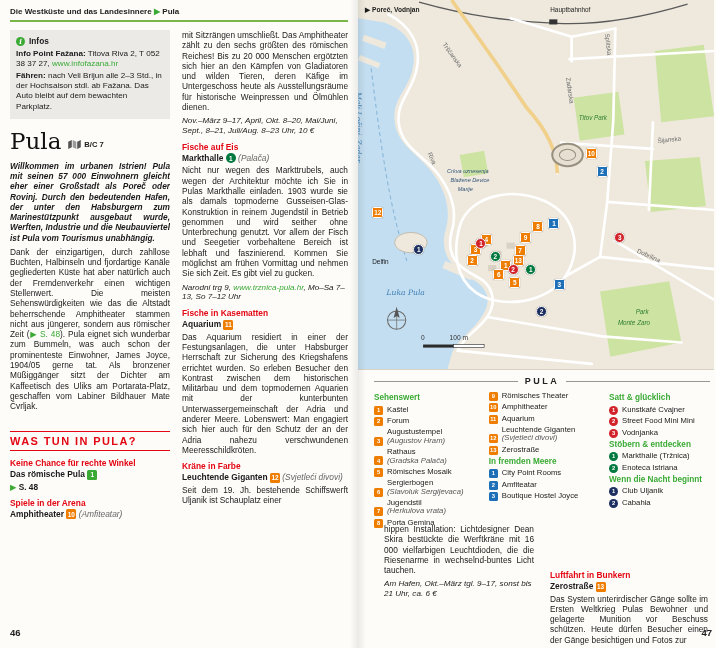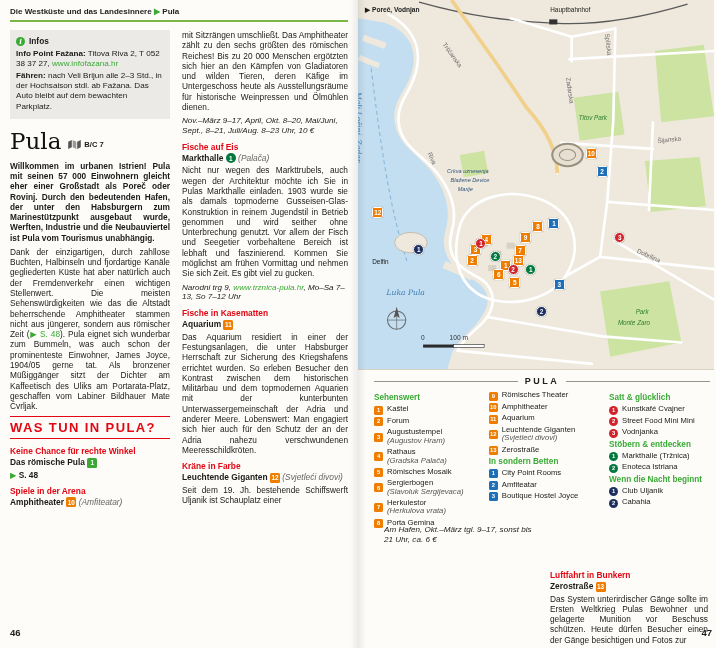--- a/index.html
+++ b/index.html
@@ -11,35 +11,35 @@
   #pageR{left:358px;}
   .spine{position:absolute;left:350px;top:0;width:16px;height:648px;background:linear-gradient(90deg,rgba(0,0,0,0),rgba(0,0,0,.07),rgba(0,0,0,0));pointer-events:none;z-index:40;}
   
   .runhead{position:absolute;top:7px;left:10px;font-size:8px;font-weight:bold;color:#222;}
   .garrow{color:#3aaa35;font-style:normal;}
   .greenrule{position:absolute;top:20px;left:10px;width:338px;height:2.2px;background:#7ab648;}
   
   .colA{position:absolute;left:10px;top:30px;width:160px;height:592px;overflow:hidden;}
   .colB{position:absolute;left:182px;top:30px;width:166px;height:592px;overflow:hidden;}
   .body{font-size:8.3px;line-height:1.24;text-align:justify;margin-bottom:4px;}
-  .lead{font-weight:bold;}
+  .lead{font-weight:bold;font-style:italic;}
   .iline{font-size:8.1px;line-height:1.22;font-style:italic;color:#222;margin:1px 0 4px;}
   .link{color:#3aaa35;margin-top:14px;}
   
   .infobox{background:#ebeae7;padding:6px 6px 5px;margin-bottom:9px;}
   .info-title{display:flex;align-items:center;gap:4px;font-size:8.3px;font-weight:bold;margin-bottom:3px;}
   .info-icon{width:9px;height:9px;border-radius:50%;background:#3aaa35;color:#fff;font-size:7px;font-weight:bold;display:inline-flex;align-items:center;justify-content:center;font-family:"DejaVu Serif",serif;font-style:italic;flex:0 0 auto;}
   .info-p{font-size:8.1px;line-height:1.25;margin-bottom:2px;}
   
   .pula-title{display:flex;align-items:baseline;gap:7px;margin:2px 0 7px;}
   .pula-word{font-family:"DejaVu Serif",serif;font-size:23px;color:#111;}
   .map-ref{font-size:7.6px;font-weight:bold;display:inline-flex;align-items:flex-start;gap:3px;}
   .map-ico{display:inline-block;}
   
-  .was-tun{border-top:1.6px solid #e30613;border-bottom:1.6px solid #e30613;color:#e30613;font-weight:bold;font-size:13px;letter-spacing:1.4px;padding:3px 0;margin:5px 0 7px;}
+  .was-tun{border-top:1.6px solid #e30613;border-bottom:1.6px solid #e30613;color:#e30613;font-weight:bold;font-size:11px;letter-spacing:1.4px;padding:3px 0;margin:20px 0 7px;}
   .sec-head{color:#e30613;font-weight:bold;font-size:8.4px;margin:6px 0 1px;}
   .sec-title{font-size:8.4px;font-weight:bold;margin-bottom:2px;}
   .alt{font-style:italic;color:#666;font-weight:normal;}
   .ref-line{font-size:8.3px;margin:1px 0 3px;}
   
   .badge{display:inline-flex;width:10px;height:10px;align-items:center;justify-content:center;color:#fff;font-weight:bold;font-size:6.4px;font-style:normal;vertical-align:0px;}
   .bsq{background:#ef7d00;border-radius:1.5px;}
   .bgreen{background:#3aaa35;}
   .bcirc{border-radius:50%;}
   .bshop{background:#00783e;}
@@ -64,21 +64,21 @@
   .map-marker.shop{background:#00783e;border-radius:50%;}
   .map-marker.night{background:#1c2f5e;border-radius:50%;}
   
   .legend{position:absolute;left:16px;top:376px;width:336px;}
   .legend-title-row{display:flex;align-items:center;gap:7px;margin-bottom:5px;}
   .lline{flex:1;height:1px;background:#9a968d;}
   .legend-title{font-weight:bold;font-size:9px;letter-spacing:2.5px;color:#222;}
   .legend-cols{display:flex;gap:21px;}
   .lcol1{width:104px;} .lcol2{width:110px;} .lcol3{width:112px;}
   .legend-h{color:#3aaa35;font-weight:bold;font-size:8.2px;margin:2px 0 3px;}
-  .legend-item{display:flex;gap:4px;margin-bottom:2px;font-size:7.7px;line-height:1.15;align-items:center;}
+  .legend-item{display:flex;gap:4px;margin-bottom:2px;font-size:7.7px;line-height:1.15;align-items:flex-end;}
   .legend-item .badge{width:9px;height:9px;font-size:5.8px;margin-top:.5px;flex:0 0 auto;border-radius:1.5px;}
   .grp-sight .badge{background:#ef7d00;}
   .grp-hotel .badge{background:#1d70b7;}
   .grp-food .badge{background:#d2232a;border-radius:50%;}
   .grp-shop .badge{background:#00783e;border-radius:50%;}
   .grp-night .badge{background:#1c2f5e;border-radius:50%;}
   .legend-sub{display:block;font-style:italic;color:#555;}
   .legend-sub:empty{display:none;}
   
   .bcolA{position:absolute;left:26px;top:524px;width:150px;height:104px;overflow:hidden;}
@@ -372,21 +372,21 @@
     <span class="legend-label"><span>Römisches Mosaik</span></span>
   </div>
 
   <div class="legend-item">
     <span class="badge">6</span>
     <span class="legend-label"><span>Sergierbogen</span><span class="legend-sub">(Slavoluk Sergijevaca)</span></span>
   </div>
 
   <div class="legend-item">
     <span class="badge">7</span>
-    <span class="legend-label"><span>Herkulestor</span><span class="legend-sub">(Herkulova vrata)</span></span>
+    <span class="legend-label"><span>Jugendstil</span><span class="legend-sub">(Herkulova vrata)</span></span>
   </div>
 
   <div class="legend-item">
     <span class="badge">8</span>
     <span class="legend-label"><span>Porta Gemina</span></span>
   </div>
 </div>
         </div>
         <div class="lcol2">
           <div class="grp grp-sight">
@@ -408,21 +408,21 @@
   <div class="legend-item">
     <span class="badge">12</span>
     <span class="legend-label"><span>Leuchtende Giganten</span><span class="legend-sub">(Svjetleći divovi)</span></span>
   </div>
 
   <div class="legend-item">
     <span class="badge">13</span>
     <span class="legend-label"><span>Zerostraße</span></span>
   </div>
 </div>
-          <div class="legend-h">In sondern Betten</div>
+          <div class="legend-h">In fremden Meere</div>
           <div class="grp grp-hotel">
   <div class="legend-item">
     <span class="badge">1</span>
     <span class="legend-label"><span>City Point Rooms</span></span>
   </div>
 
   <div class="legend-item">
     <span class="badge">2</span>
     <span class="legend-label"><span>Amfiteatar</span></span>
   </div>
@@ -473,20 +473,21 @@
   <div class="legend-item">
     <span class="badge">2</span>
     <span class="legend-label"><span>Cabahia</span></span>
   </div>
 </div>
         </div>
       </div>
     </div>
 
     <div class="bcolA">
+      <p class="body">hippen Installation: Lichtdesigner Dean Skira bestückte die Werftkräne mit 16 000 vielfarbigen Leuchtdioden, die die Riesenarme in wechselnd-buntes Licht tauchen.</p>
       <p class="iline">Am Hafen, Okt.–März tgl. 9–17, sonst bis 21 Uhr, ca. 6 €</p>
     </div>
     <div class="bcolB">
       <div class="sec-head">Luftfahrt in Bunkern</div>
       <div class="sec-title"><span>Zerostraße</span> <span class="badge bsq">13</span></div>
       <p class="body">Das System unterirdischer Gänge sollte im Ersten Weltkrieg Pulas Bewohner und gelagerte Munition vor Beschuss schützen. Heute dürfen Besucher einen der Gänge besichtigen und Fotos zur</p>
     </div>
 
     <div class="pagenum" id="pnR">47</div>
   </div>

